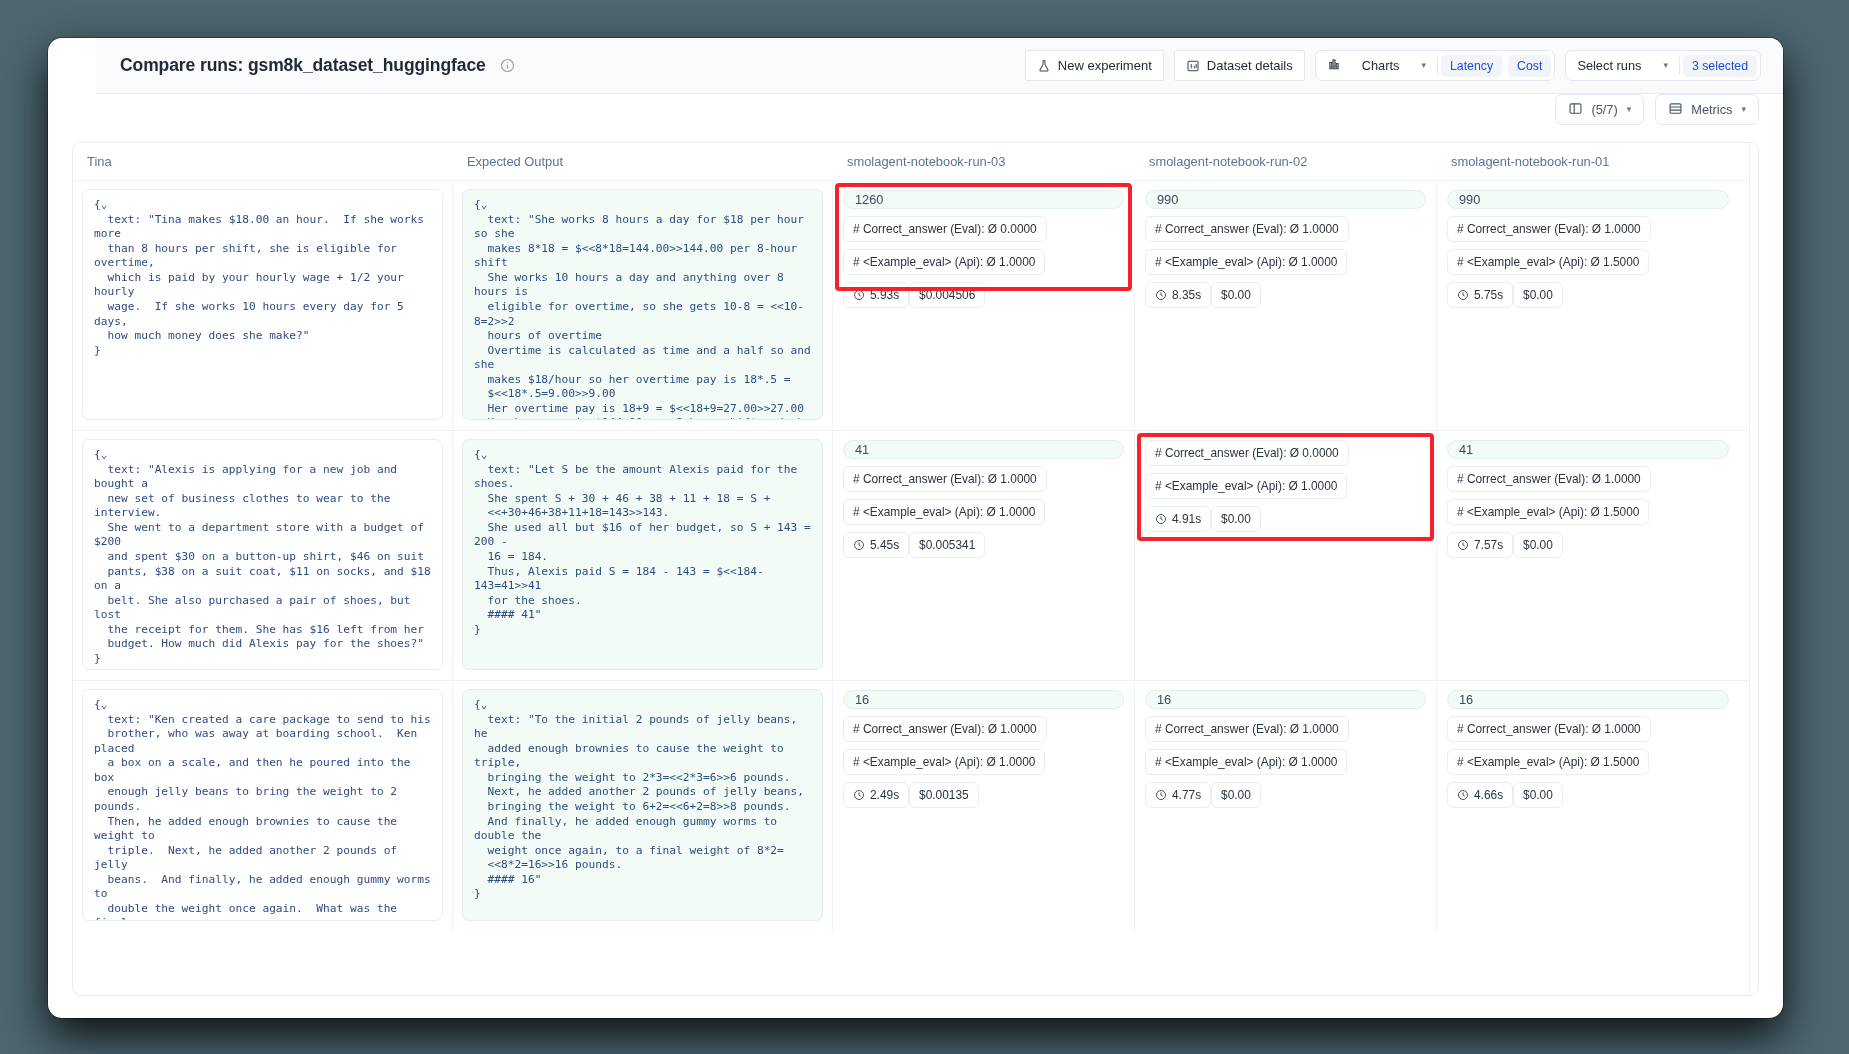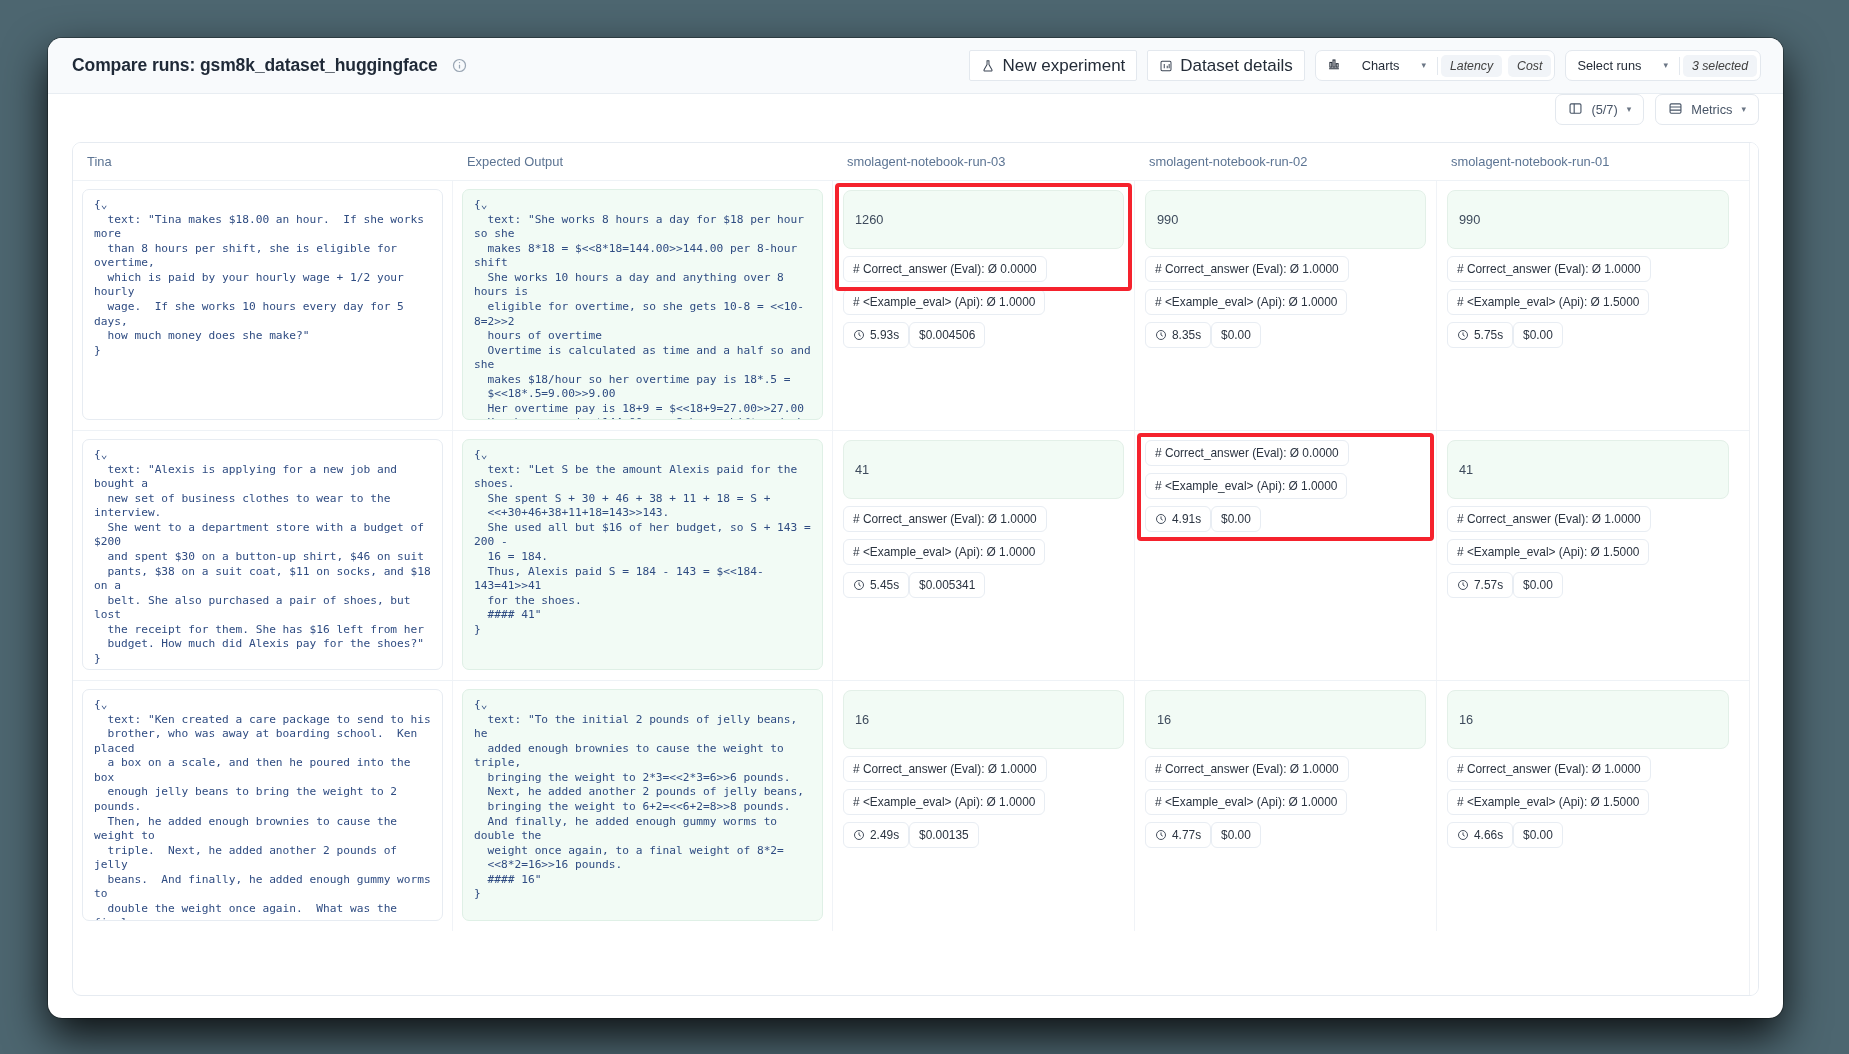--- a/index.html
+++ b/index.html
@@ -30,20 +30,21 @@
   
   .header {
     height: 56px;
     flex: 0 0 56px;
     background: #f8fafc;
     border-bottom: 1px solid #e8edf2;
     display: flex;
     align-items: center;
     padding: 0 22px 0 24px;
     gap: 10px;
+    margin-left: 48px;
   }
   .header-title {
     font-size: 17.5px;
     font-weight: bold;
     color: #1f2937;
     letter-spacing: -0.1px;
     white-space: nowrap;
   }
   .info-icon {
     display: inline-flex;
@@ -57,21 +58,21 @@
 
   .hbtn {
     display: inline-flex;
     align-items: center;
     gap: 7px;
     height: 31px;
     padding: 0 11px;
     border: 1px solid #e3e8ee;
     border-radius: 2px;
     background: #ffffff;
-    font-size: 17px;
+    font-size: 13px;
     color: #242c38;
     white-space: nowrap;
     cursor: pointer;
   }
   .hbtn .ico { display:inline-flex; align-items:center; color:#3b4554; }
   .hgroup {
     display: inline-flex;
     align-items: center;
     height: 31px;
     border: 1px solid #e3e8ee;
@@ -93,24 +94,23 @@
   .hgroup .divider { width: 1px; height: 18px; background: #e3e8ee; }
   .chip {
     display: inline-flex;
     align-items: center;
     height: 22px;
     padding: 0 9px;
     margin: 0 3px;
     border-radius: 5px;
     background: #f1f4f8;
     font-size: 12.3px;
-    color: #404040;
+    color: #1d4ed8;
     white-space: nowrap;
     cursor: pointer;
-    font-style: italic;
   }
   .chev { font-size: 9px; color:#6b7685; line-height:1; margin-left:1px;}
 
   
   .subbar {
     flex: 0 0 48px;
     display: flex;
     align-items: flex-start;
     justify-content: flex-end;
     padding: 0 24px;
@@ -199,22 +199,22 @@
     display: flex;
     flex-direction: column;
     gap: 7px;
     align-items: flex-start;
     position: relative;
   }
   .answer-pill {
     width: 100%;
     background: #f2fbf5;
     border: 1px solid #e3f0e8;
-    border-radius: 8px;
-    padding: 21px 11px;
+    border-radius: 14px;
+    padding: 1px 11px;
     font-size: 12.8px;
     color: #3e4b5c;
     font-family: "Liberation Sans", sans-serif;
   }
   .metric-pill {
     display: inline-flex;
     align-items: center;
     border: 1px solid #e8edf3;
     border-radius: 6px;
     background: #ffffff;

